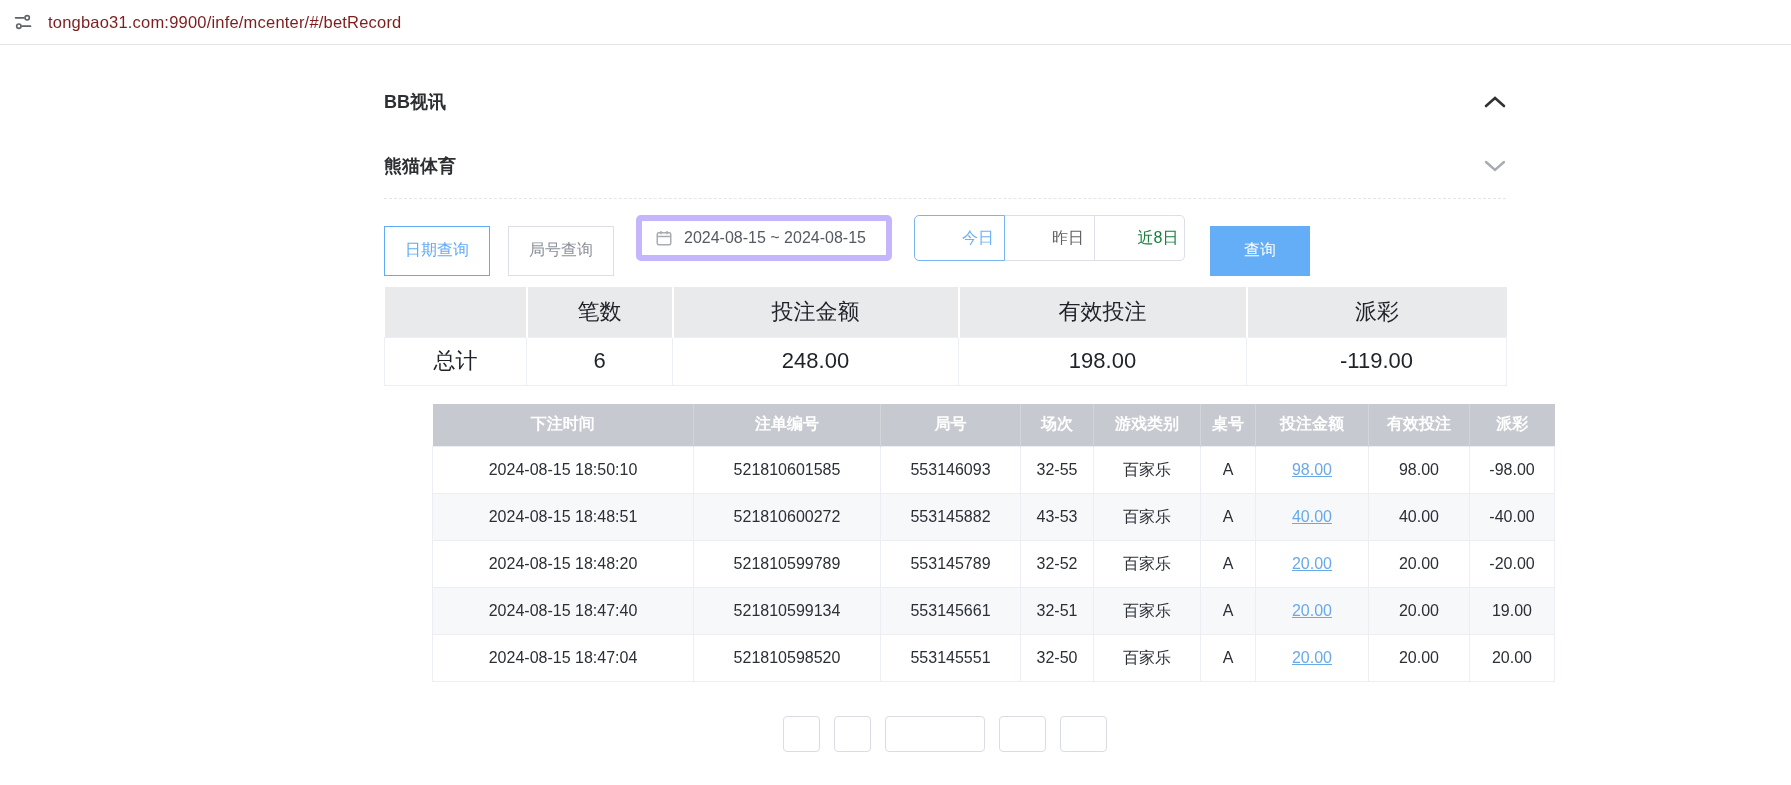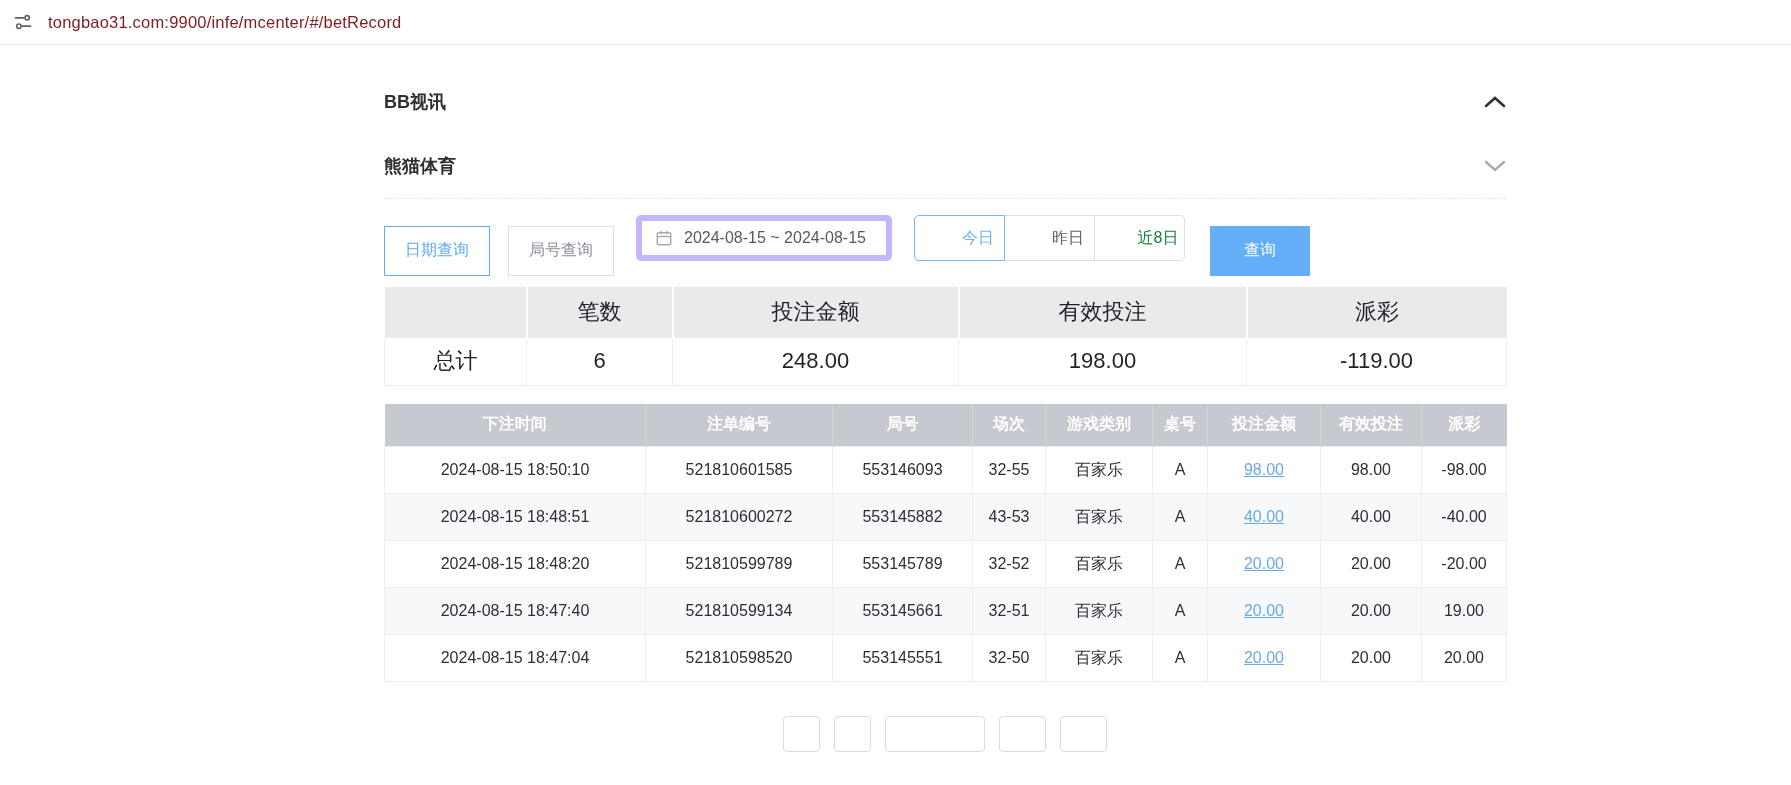--- a/index.html
+++ b/index.html
@@ -50,21 +50,21 @@
 
   
   .summary-table { margin-top:26px; width:1122px; border-collapse:collapse; table-layout:fixed; font-size:22px; }
   .summary-table thead td { background:#e9eaec; height:50px; text-align:center; color:#1f2329;
                             border-right:2px solid #ffffff; }
   .summary-table thead td:last-child { border-right:none; }
   .summary-table tbody td { background:#fff; height:48px; text-align:center; color:#1f2329;
                             border:1px solid #edeff4; }
 
   
-  .data-table { margin-top:18px; width:1122px; border-collapse:collapse; table-layout:fixed; font-size:16px; }
+  .data-table { margin-top:18px; width:1122px; border-collapse:collapse; table-layout:fixed; font-size:16px;margin-left:48px; }
   .data-table thead td { background:#c6cad0; color:#ffffff; font-weight:bold; height:43px;
                          text-align:center; border-right:1px solid #d2d5da; }
   .data-table thead td:last-child { border-right:none; }
   .data-table tbody td { height:47px; text-align:center; color:#2b2f36; border:1px solid #eceef4; background:#fff; }
   .data-table tbody tr:nth-child(even) td { background:#f7f8fa; }
 
   .link { color:#6aa9e8; text-decoration:underline; cursor:pointer; }
   .neg { color:#f25c5c; }
 
   

